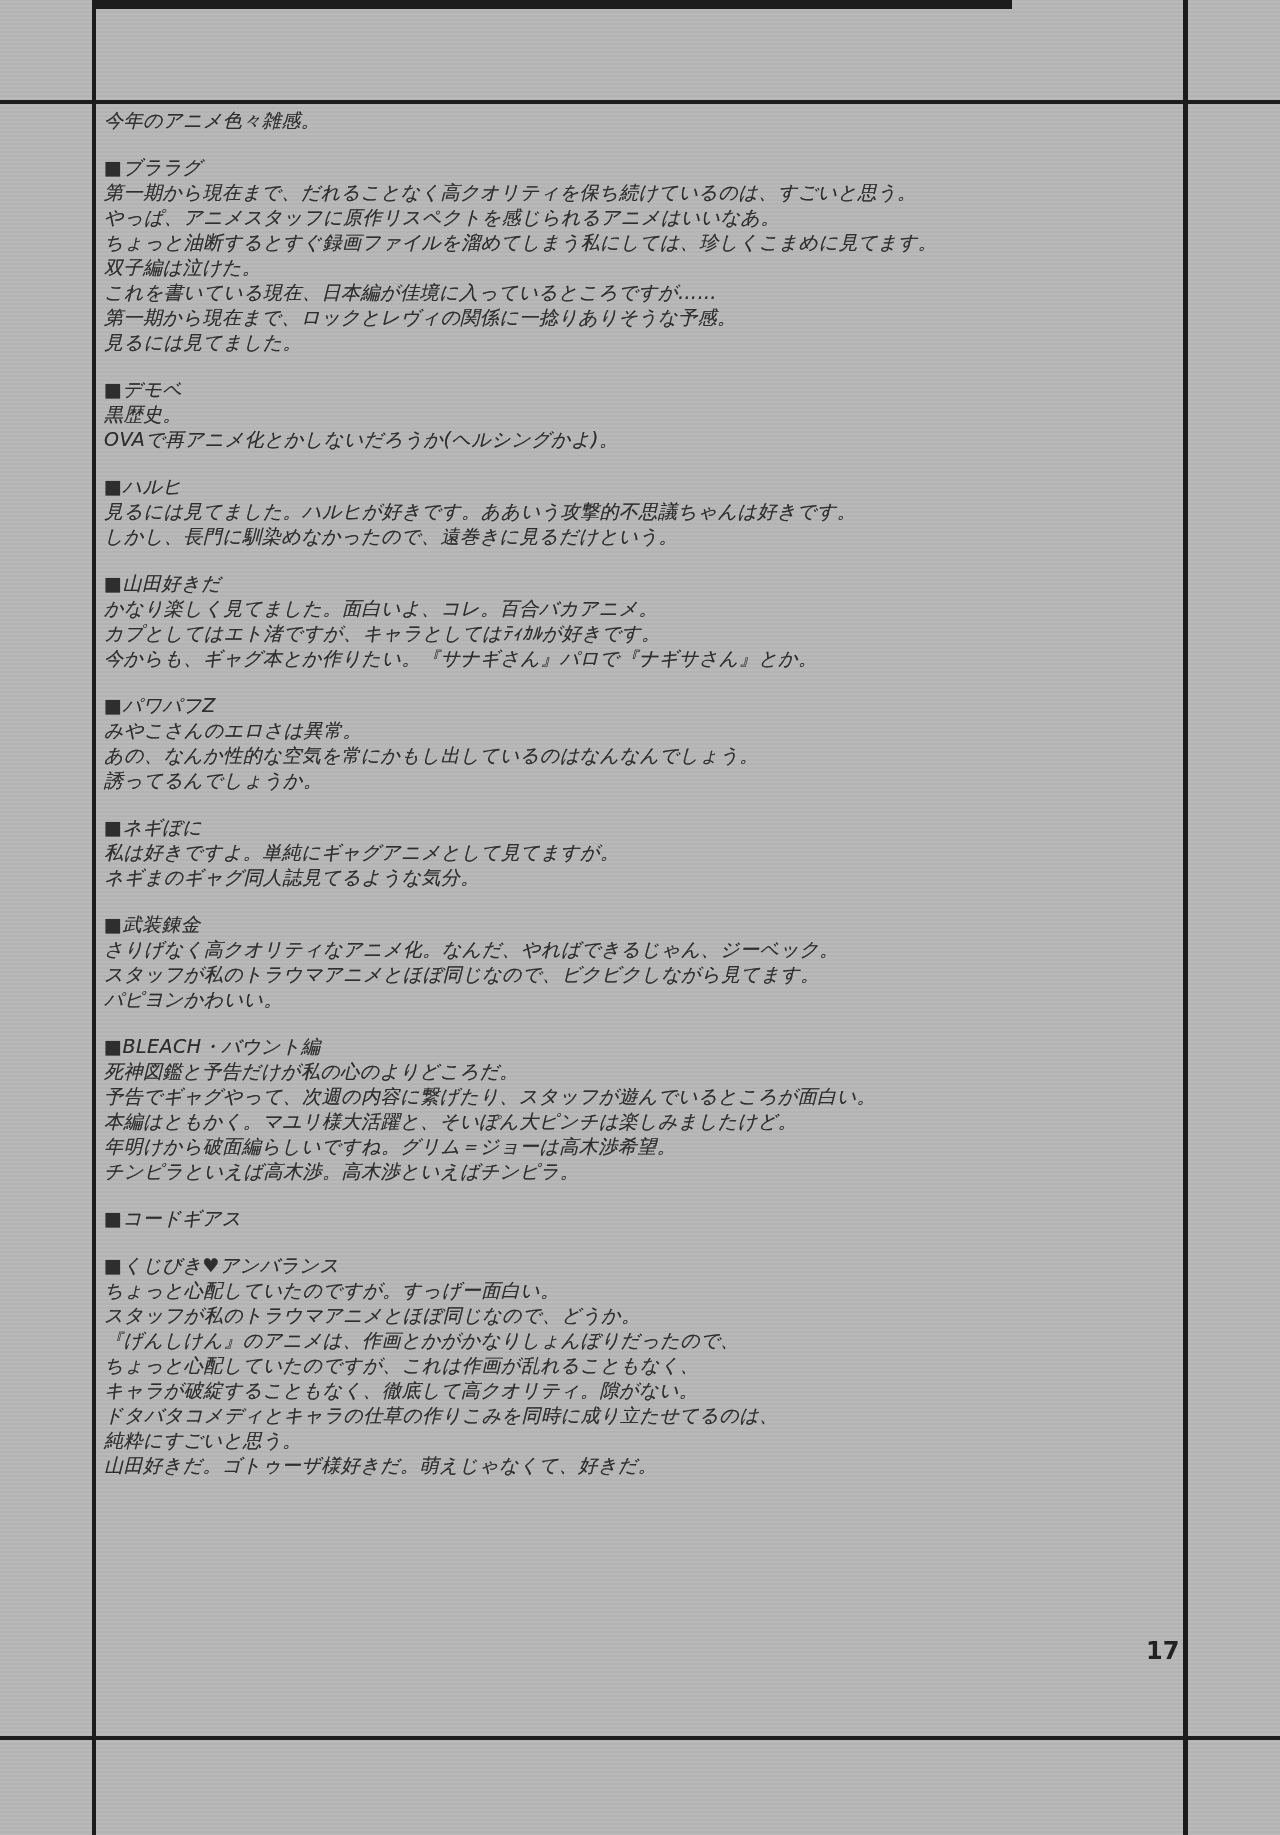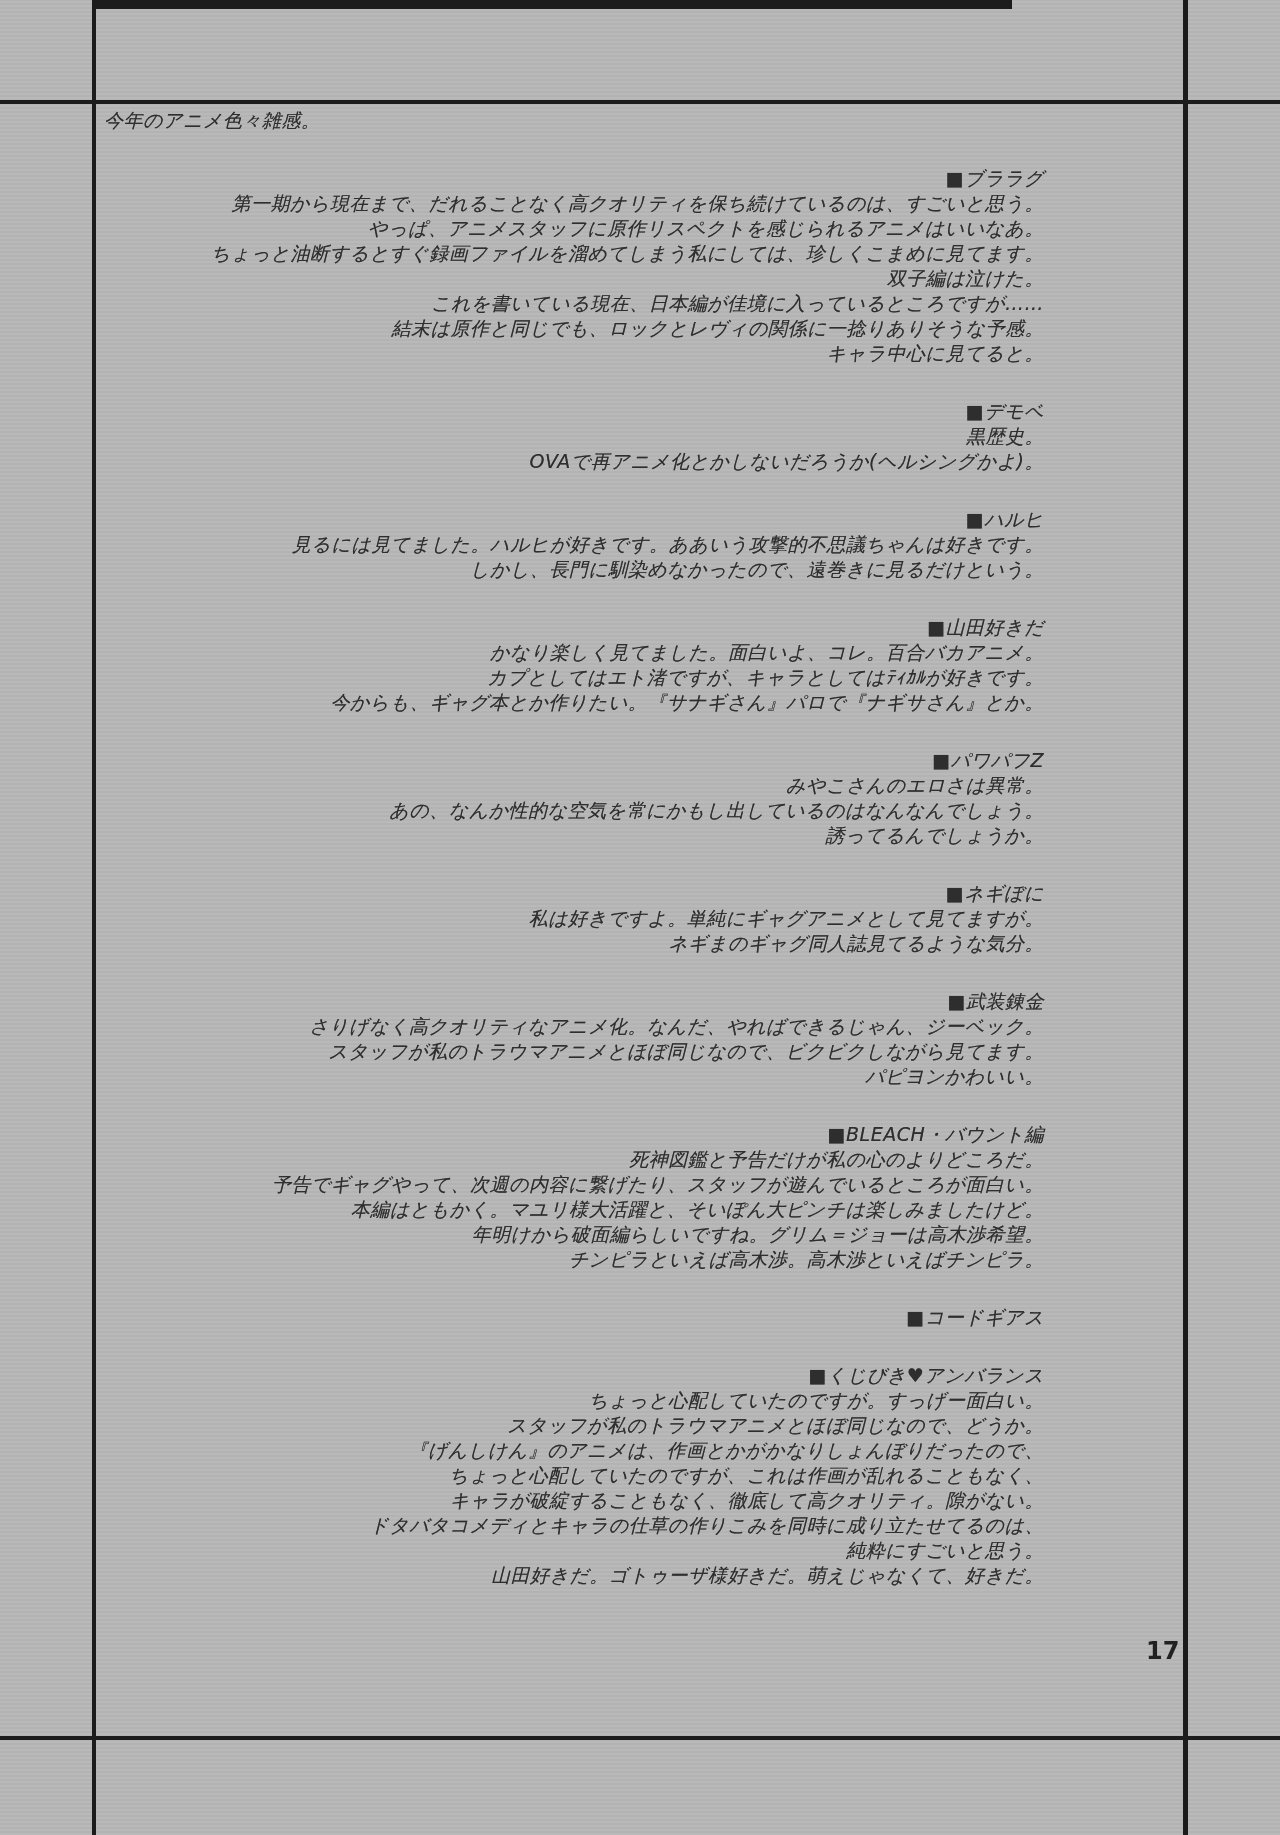--- a/index.html
+++ b/index.html
@@ -26,21 +26,21 @@
   
   .text-col{
     position:absolute;left:104px;top:108px;width:940px;
     color:#2e2e2e;
     font-size:19px;line-height:25px;
     letter-spacing:0.5px;
     text-shadow:0 0 0.6px rgba(46,46,46,0.55);
     white-space:nowrap;
   }
   .line{height:25px;font-style:italic;}
-  .section{margin-top:33px;text-align:right;}
+  .section{margin-top:22px;}
   .page-number{
     position:absolute;left:1146px;top:1638px;
     color:#222;font-size:24px;line-height:26px;
     font-weight:bold;
     letter-spacing:0;
   }
 </style>
 </head>
 <body>
 
@@ -55,22 +55,22 @@
   <div class="text-col">
     <div class="line">今年のアニメ色々雑感。</div>
     <div>
         <div class="section">
           <div class="line">■ブララグ</div>
           <div class="line">第一期から現在まで、だれることなく高クオリティを保ち続けているのは、すごいと思う。</div>
           <div class="line">やっぱ、アニメスタッフに原作リスペクトを感じられるアニメはいいなあ。</div>
           <div class="line">ちょっと油断するとすぐ録画ファイルを溜めてしまう私にしては、珍しくこまめに見てます。</div>
           <div class="line">双子編は泣けた。</div>
           <div class="line">これを書いている現在、日本編が佳境に入っているところですが……</div>
-          <div class="line">結末は原作と同じでも、ロックとレヴィの関係に一捻りありそうな予感。</div>
-          <div class="line">キャラ中心に見てると。</div>
+          <div class="line">第一期から現在まで、ロックとレヴィの関係に一捻りありそうな予感。</div>
+          <div class="line">見るには見てました。</div>
         </div>
         <div class="section">
           <div class="line">■デモベ</div>
           <div class="line">黒歴史。</div>
           <div class="line">OVAで再アニメ化とかしないだろうか(ヘルシングかよ)。</div>
         </div>
         <div class="section">
           <div class="line">■ハルヒ</div>
           <div class="line">見るには見てました。ハルヒが好きです。ああいう攻撃的不思議ちゃんは好きです。</div>
           <div class="line">しかし、長門に馴染めなかったので、遠巻きに見るだけという。</div>

